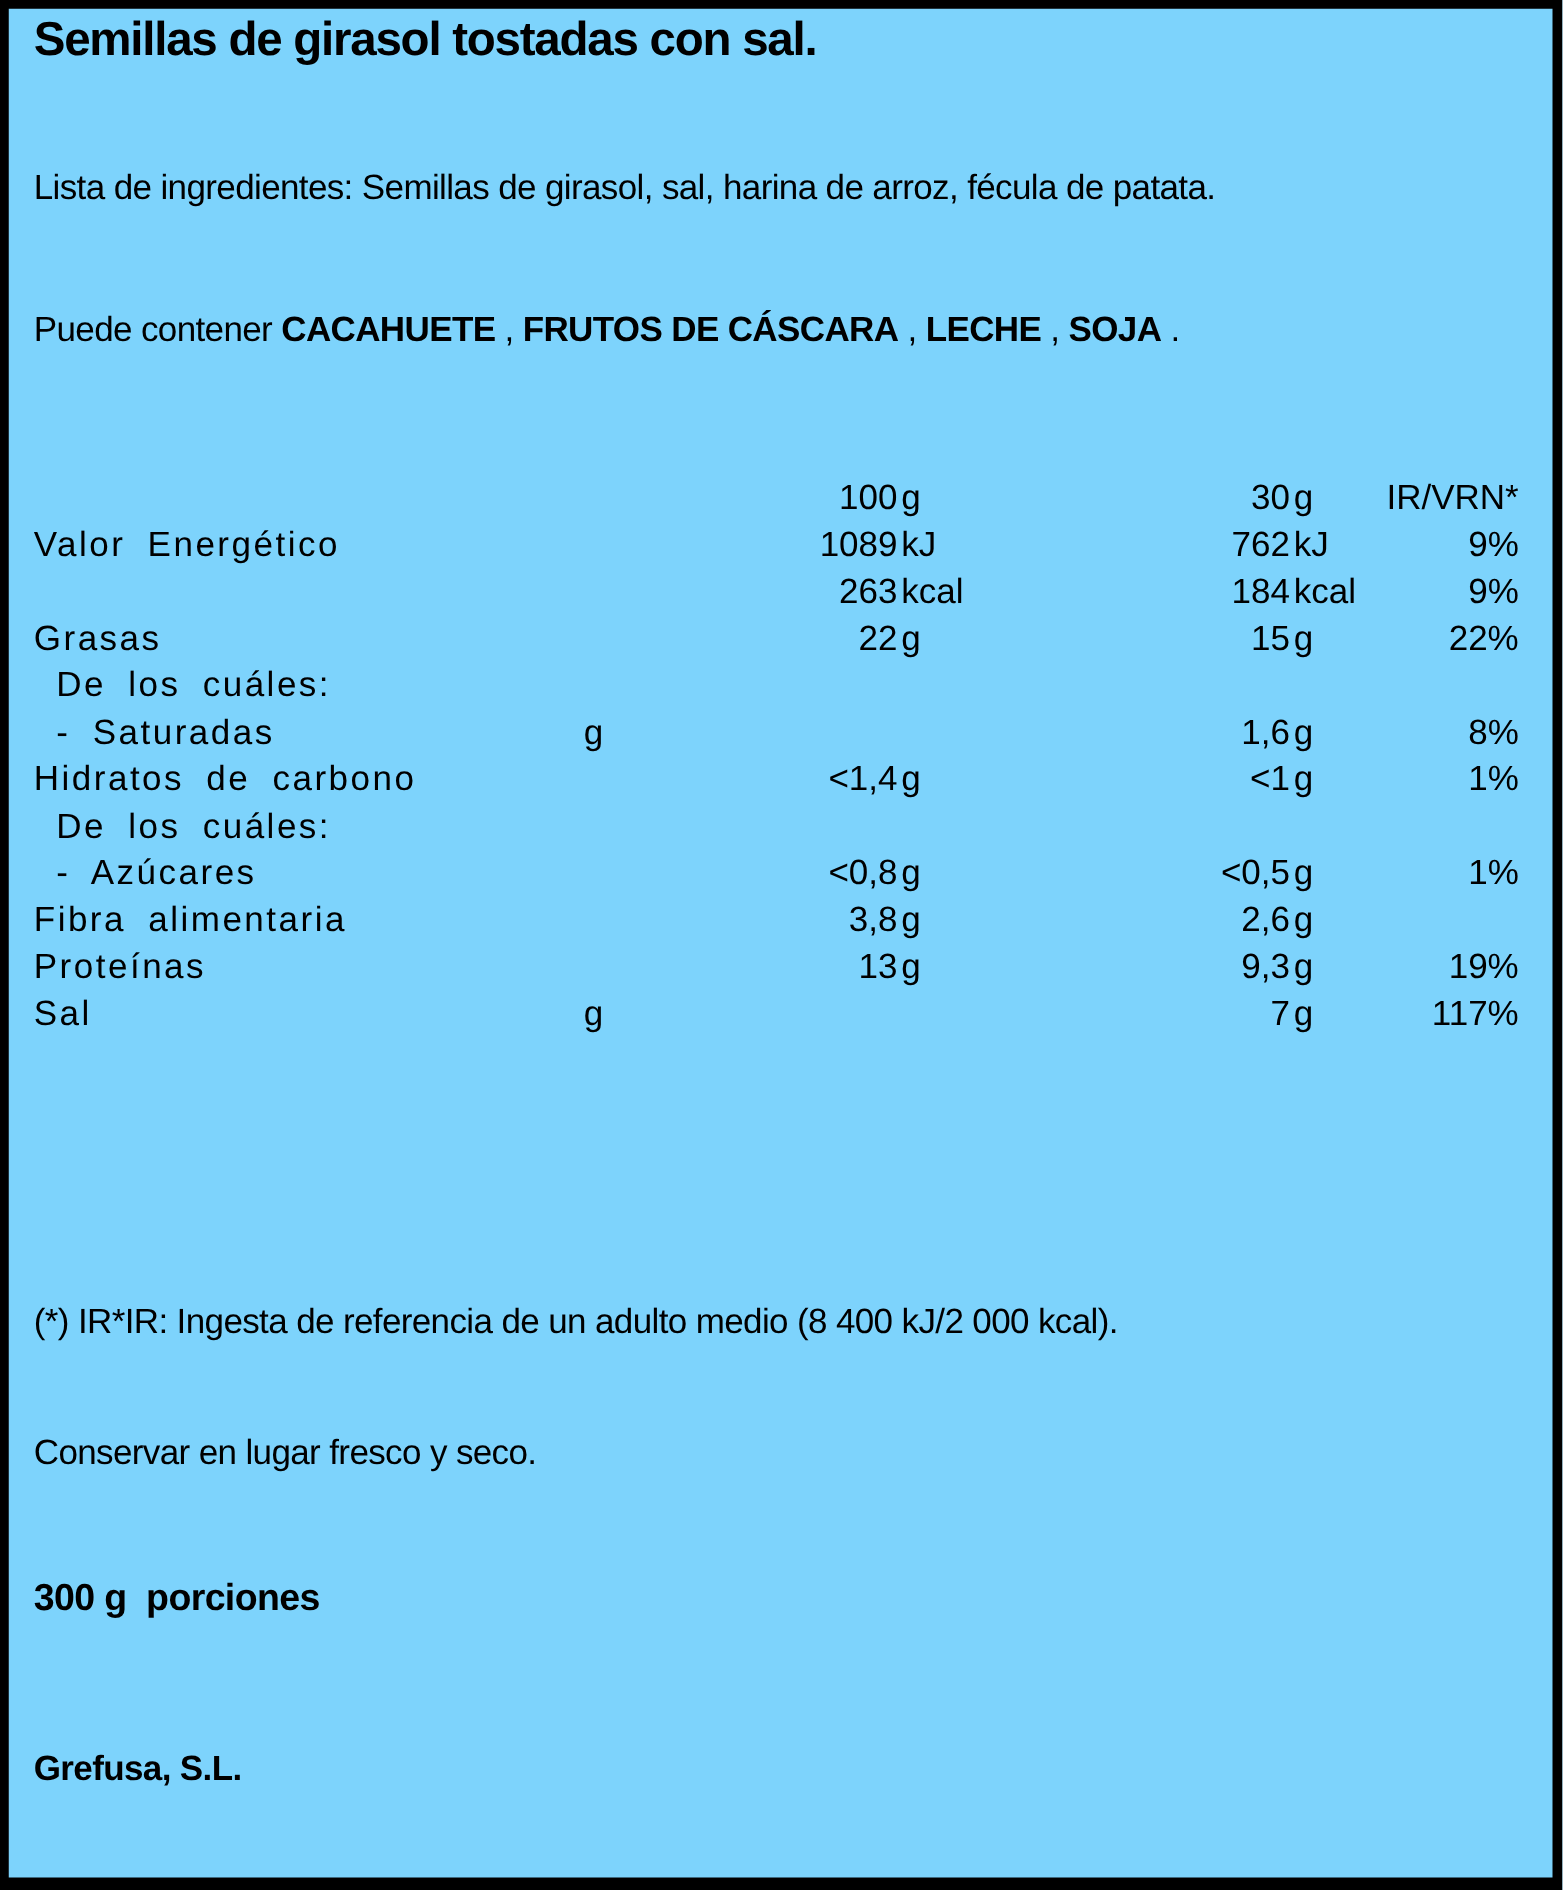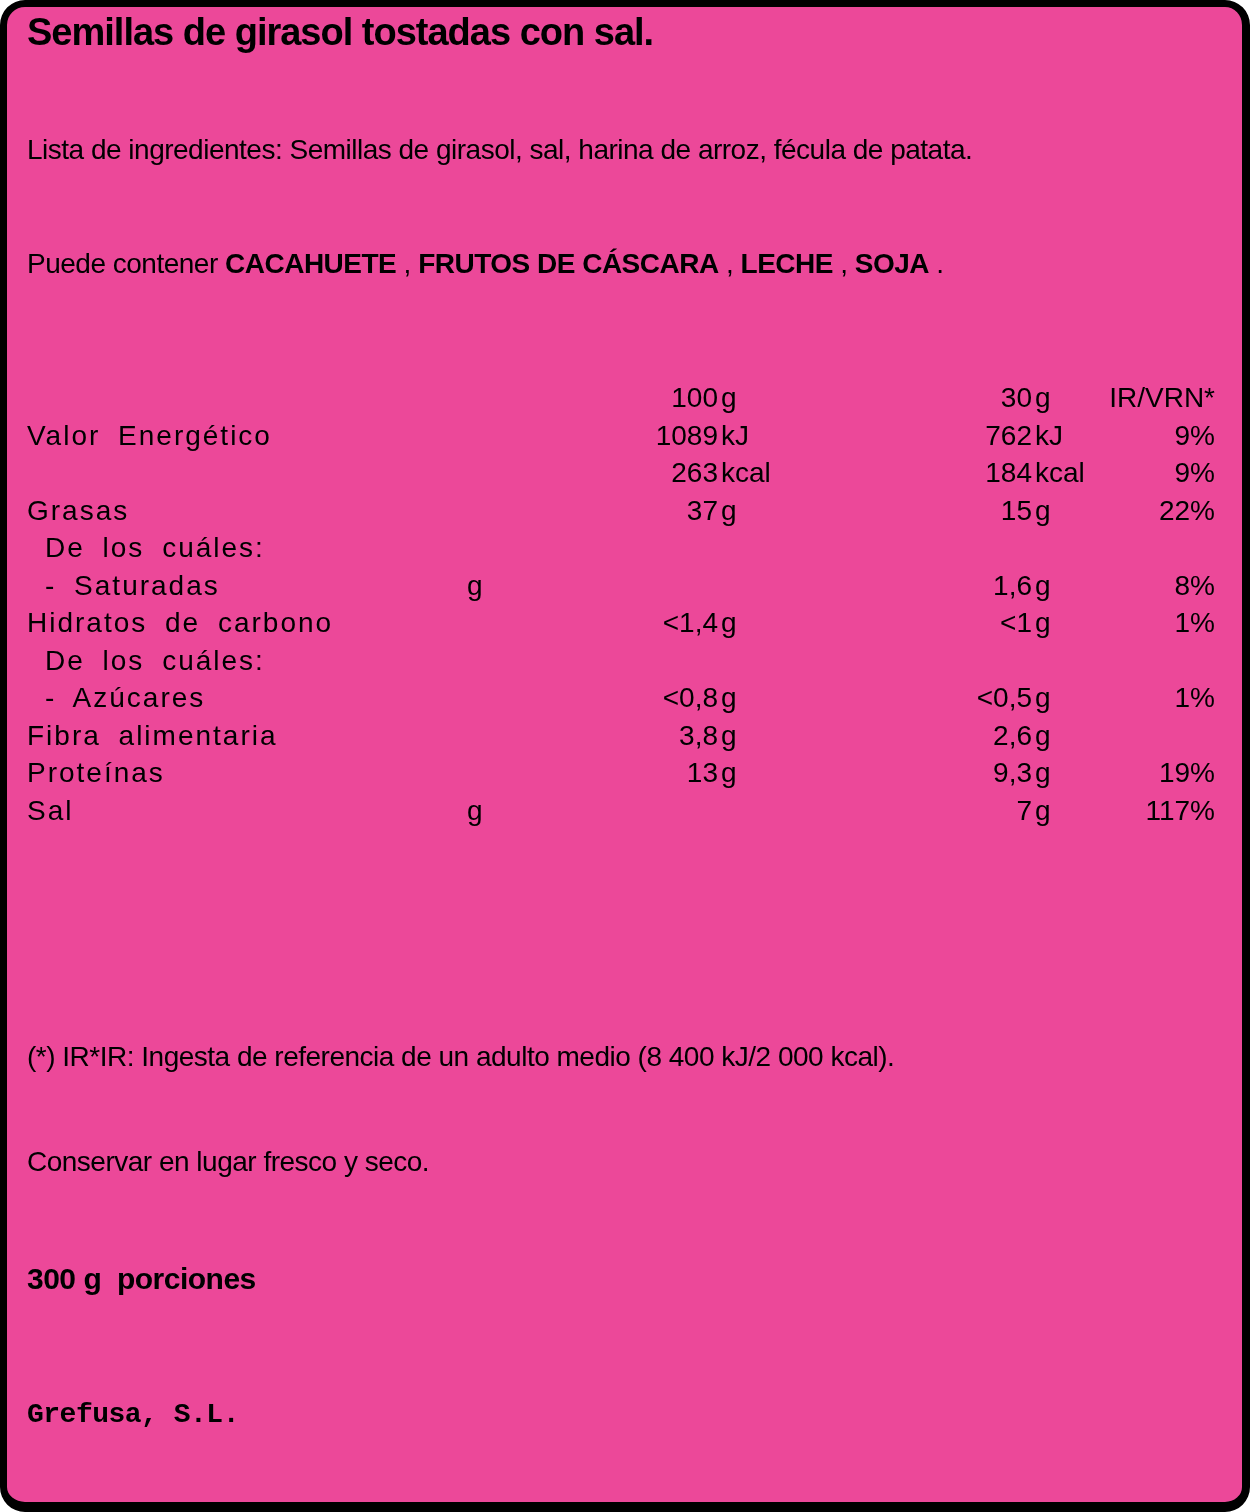--- a/index.html
+++ b/index.html
@@ -6,23 +6,22 @@
   body {
     width: 1250px; height: 1512px;
     font-family: "Liberation Sans", "DejaVu Sans", sans-serif;
     color: #000000;
   }
   .page {
     position: relative;
     width: 1235px; height: 1495px;
     border-style: solid; border-color: #000000;
     border-width: 7px 8px 10px 7px;
-    background: #ec4899;
+    background: #7dd3fc;
     overflow: hidden;
-    border-radius: 25px;
   }
   .abs { position: absolute; left: 20px; }
   .title {
     top: 1px;
     font-size: 38px; font-weight: bold;
     letter-spacing: -1px; line-height: 48px;
     white-space: pre-wrap;
   }
   .ingredients {
     top: 48px; right: 26px;
@@ -55,21 +54,21 @@
     font-size: 30px; font-weight: bold;
     line-height: 38px; letter-spacing: -0.5px;
     white-space: pre-wrap;
     margin-top: 39px;
   }
   .footer {
     top: 1305px; right: 10px;
     font-size: 28px; line-height: 41px;
     letter-spacing: -0.5px; white-space: pre-wrap;
   }
-  .footer .bold { font-weight: bold; font-family: Liberation Mono, monospace; }
+  .footer .bold { font-weight: bold; }
 </style>
 </head>
 <body>
 
 <div class="page">
 
   <div class="abs title">Semillas de girasol tostadas con sal.</div>
 
   <div class="abs ingredients">
     <div>Lista de ingredientes: Semillas de girasol, sal, harina de arroz, fécula de patata.</div>
@@ -112,21 +111,21 @@
     <div class="t-c2">
       <span class="num">184</span>
       <span class="unit">kcal</span>
     </div>
     <div class="t-pct">9%</div>
   </div>
 
   <div class="trow">
     <div class="t-label">Grasas</div>
     <div class="t-c1">
-      <span class="num">37</span>
+      <span class="num">22</span>
       <span class="unit">g</span>
     </div>
     <div class="t-c2">
       <span class="num">15</span>
       <span class="unit">g</span>
     </div>
     <div class="t-pct">22%</div>
   </div>
 
   <div class="trow">

